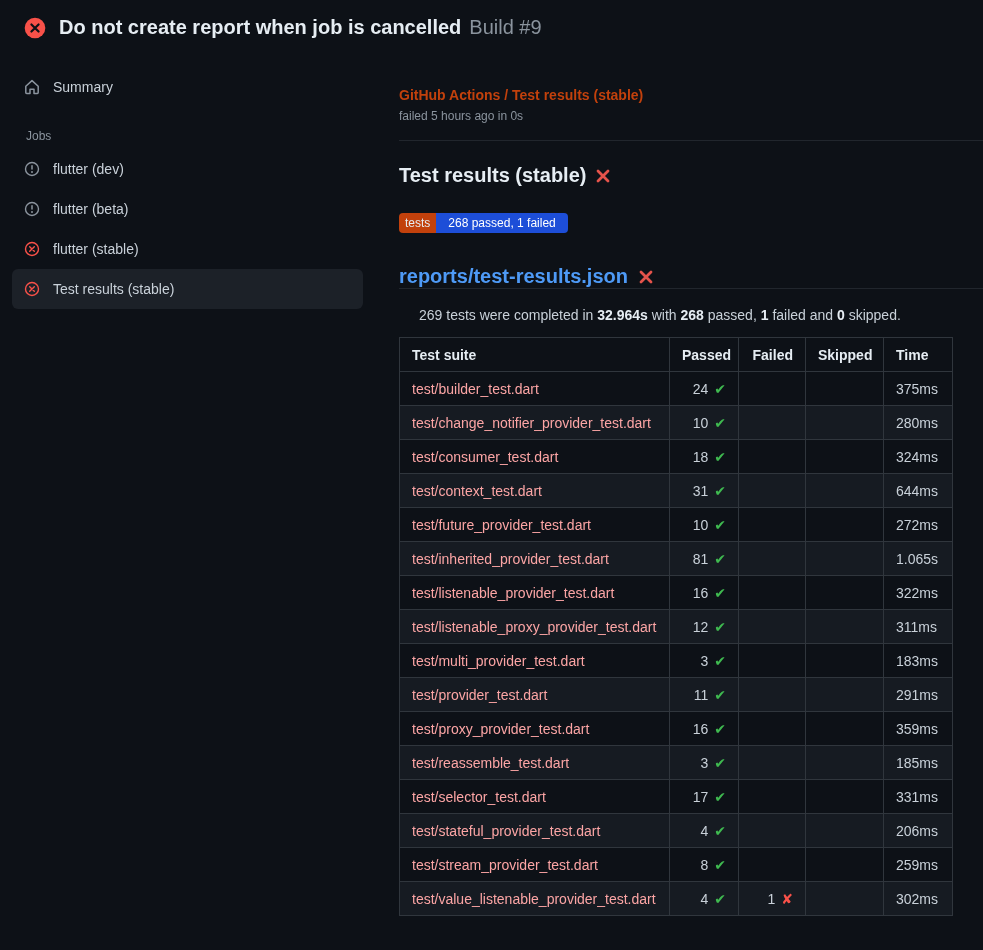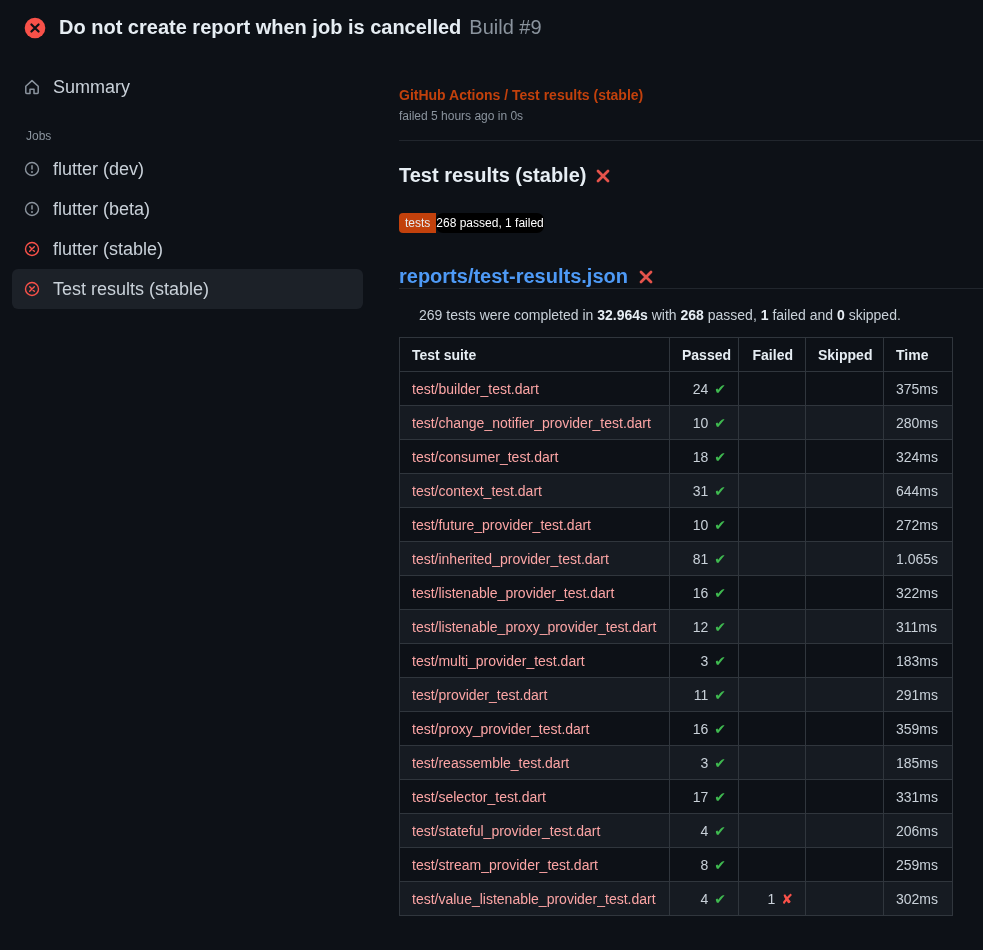--- a/index.html
+++ b/index.html
@@ -15,34 +15,34 @@
   .hdr-icon { flex:0 0 auto; margin-right:13px; display:flex; }
   .hdr-title { font-size:20px; font-weight:700; color:#e6edf3; }
   .hdr-build { font-size:20px; font-weight:400; color:#8b949e; margin-left:8px; }
   
   .layout { display:flex; align-items:flex-start; }
   
   .sidebar { width:375px; flex:0 0 auto; padding:18px 12px 0 12px; }
   .side-item { display:flex; align-items:center; gap:13px; padding:10px 12px; border-radius:6px;
                color:#c9d1d9; cursor:pointer; height:40px; }
   .side-item.selected { background:#1c2128; }
-  .side-item .lbl { font-size:18px; }
+  .side-item .lbl { font-size:14px; }
   .jobs-label { color:#8b949e; font-size:12px; padding:22px 12px 6px 14px; }
   .icon16 { width:16px; height:16px; flex:0 0 auto; display:block; }
   
   .main { flex:1 1 auto; padding:38px 0 0 24px; }
   .breadcrumb { font-weight:700; color:#c2410c; font-size:14px; }
   .status-line { color:#8b949e; font-size:12px; margin-top:6px; }
   .rule { border:none; border-top:1px solid #21262d; margin:17px 0 0 0; }
   .section-title { margin-top:23px; font-size:20px; font-weight:700; color:#e6edf3;
                    display:flex; align-items:center; gap:9px; }
   .badge { display:inline-flex; margin-top:26px; font-size:12px; border-radius:4px;
            overflow:hidden; line-height:1; }
   .badge .b-label { background:#c2410c; color:#e6edf3; padding:4px 6px; }
-  .badge .b-value { background:#000000; color:#ffffff; padding:4px 0;border-radius:7px; }
+  .badge .b-value { background:#1d4ed8; color:#ffffff; padding:4px 12px; }
   .report-head { margin-top:32px; border-bottom:1px solid #21262d;
                  display:flex; align-items:center; gap:10px; }
   .report-link { font-size:20px; font-weight:700; color:#4e9af6; text-decoration:none; }
   .summary { margin-top:18px; color:#c9d1d9; font-size:14px;margin-left:20px; }
   .summary strong { color:#e6edf3; font-weight:700; }
   
   table.results { margin-top:14px; border-collapse:collapse; width:553px;
                   font-size:14px; table-layout:fixed; }
   .results th, .results td { border:1px solid #30363d; padding:8px 12px; height:34px; }
   .results th { text-align:left; font-weight:700; color:#e6edf3; }

